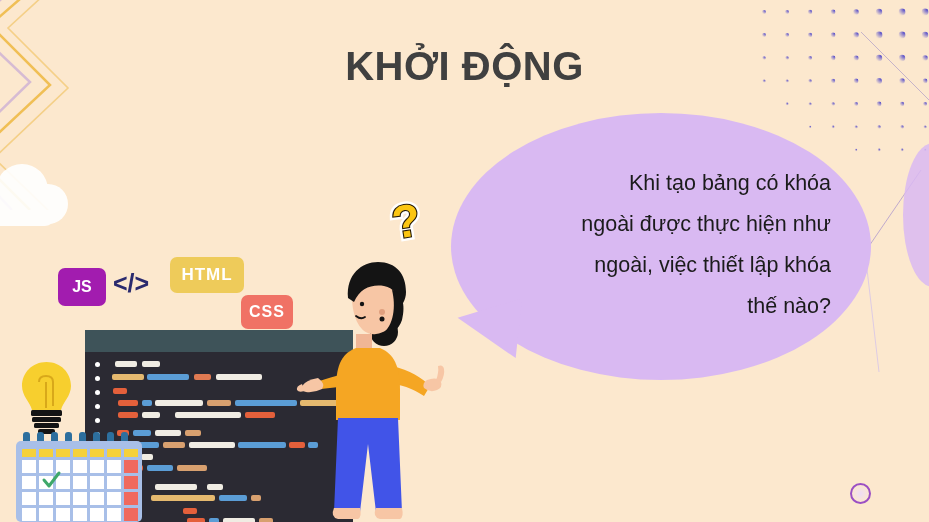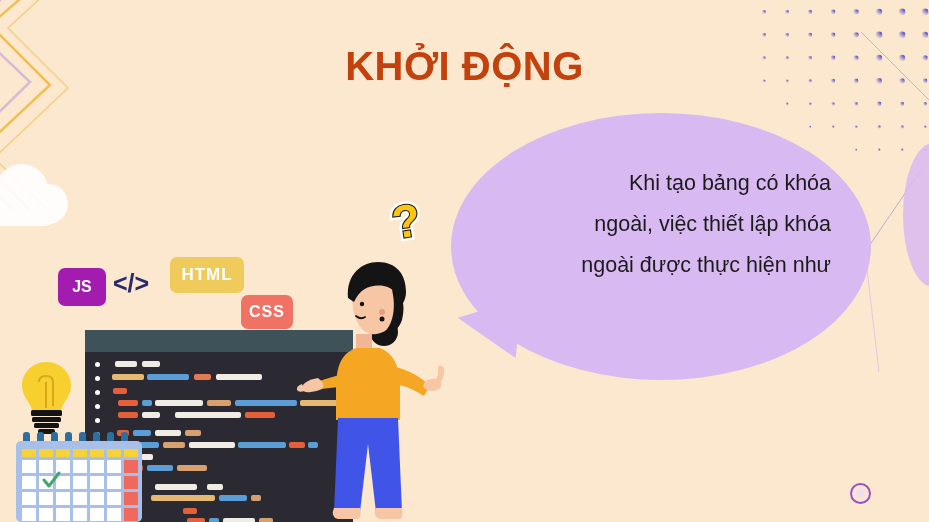--- a/index.html
+++ b/index.html
@@ -61,21 +61,21 @@
   
   .title {
     position: absolute;
     left: 0;
     right: 0;
     top: 44px;
     text-align: center;
     font-size: 40px;
     font-weight: bold;
     letter-spacing: 0.5px;
-    color: #c2410c;
+    color: #404040;
     font-family: "Liberation Sans", sans-serif;
   }
 
   
   .bubble-wrap {
     position: absolute;
     left: 451px;
     top: 113px;
     width: 420px;
     height: 267px;
@@ -291,22 +291,23 @@
     <ellipse cx="34" cy="75" rx="30" ry="72" fill="#d9b9f2" opacity="0.85"></ellipse>
   </svg>
 
   <div class="title">KHỞI ĐỘNG</div>
 
   <div class="bubble-wrap">
     <div class="bubble"></div>
     <div class="bubble-tail"></div>
     <div class="bubble-text">
       <div>Khi tạo bảng có khóa</div>
+      <div>ngoài được thực hiện như</div>
       <div>ngoài, việc thiết lập khóa</div>
-      <div>ngoài được thực hiện như</div>
+      <div>thế nào?</div>
     </div>
   </div>
 
   <div class="monitor-top"></div>
   <div class="monitor">
 
     <div class="gutter-dot" style="top:10px"></div>
     <div class="gutter-dot" style="top:24px"></div>
     <div class="gutter-dot" style="top:38px"></div>
     <div class="gutter-dot" style="top:52px"></div>

